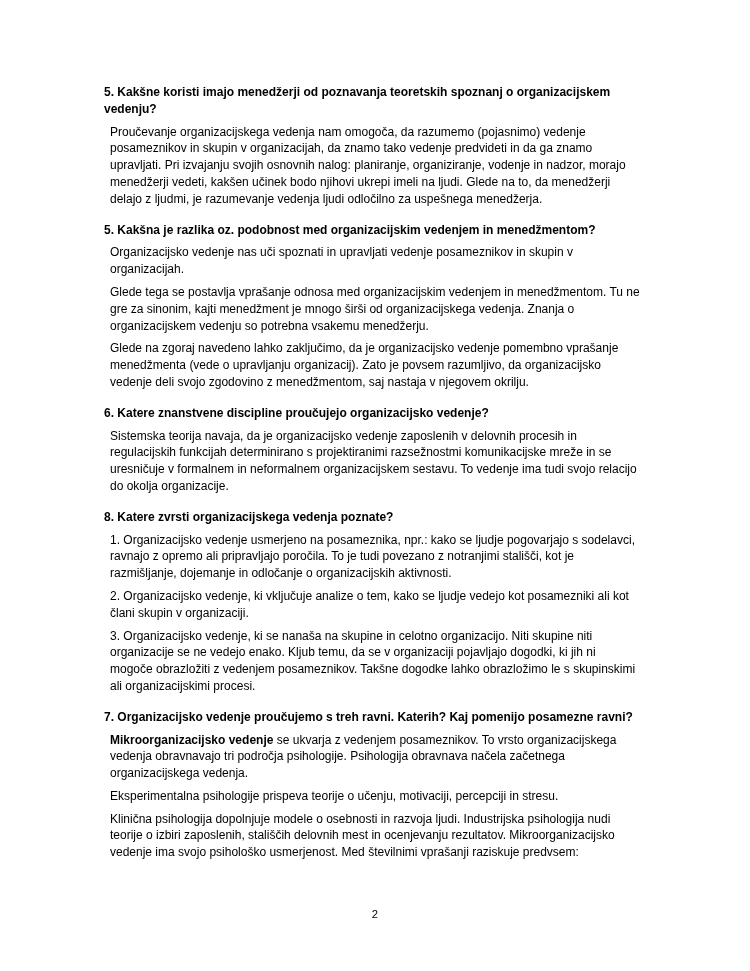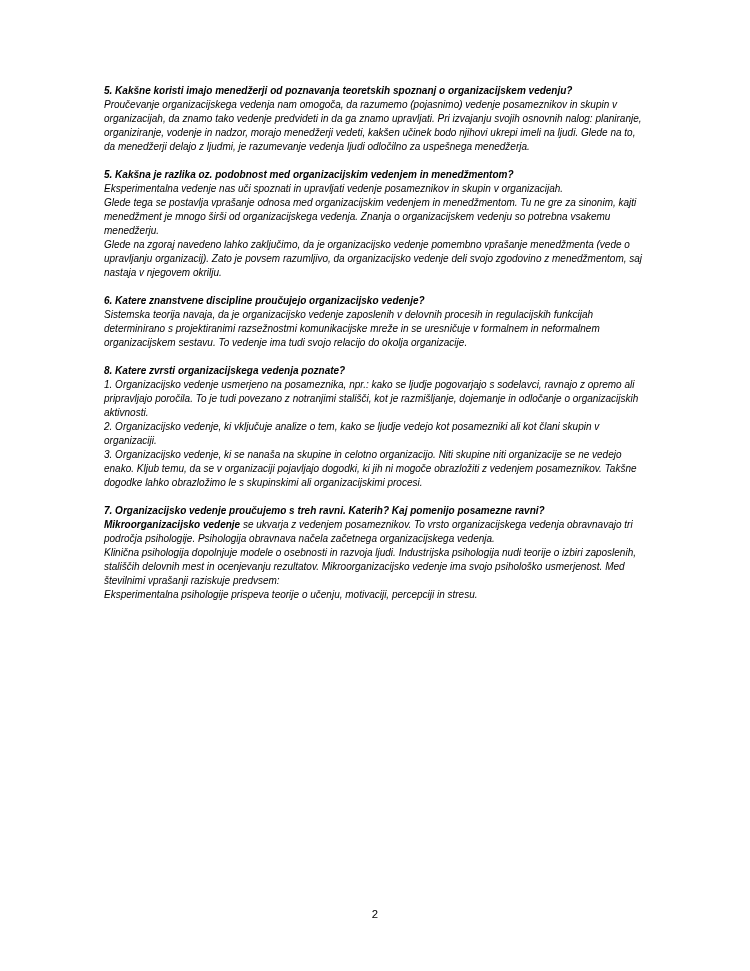--- a/index.html
+++ b/index.html
@@ -16,33 +16,32 @@
   .page {
     position: relative;
     width: 750px;
     height: 971px;
     background: #ffffff;
     box-sizing: border-box;
     padding: 84px 104px 0 104px;
   }
   .doc-body {
     width: 542px;
-    font-size: 10px;
+    font-size: 12px;
     line-height: 1.40;
-    font-style: italic;
   }
   .qa-block {
     margin-bottom: 14px;
   }
   .qa-heading {
     font-weight: bold;
     margin: 0 0 0 0;
   }
   .qa-para {
-    margin: 0;
+    margin: 6px;
     text-align: left;
   }
   .lead-bold {
     font-weight: bold;
   }
   .page-number {
     position: absolute;
     left: 0;
     right: 0;
     top: 908px;
@@ -56,40 +55,40 @@
 <div class="page">
   <div class="doc-body">
 
     <div class="qa-block">
       <p class="qa-heading">5. Kakšne koristi imajo menedžerji od poznavanja teoretskih spoznanj o organizacijskem vedenju?</p>
       <p class="qa-para">Proučevanje organizacijskega vedenja nam omogoča, da razumemo (pojasnimo) vedenje posameznikov in skupin v organizacijah, da znamo tako vedenje predvideti in da ga znamo upravljati. Pri izvajanju svojih osnovnih nalog: planiranje, organiziranje, vodenje in nadzor, morajo menedžerji vedeti, kakšen učinek bodo njihovi ukrepi imeli na ljudi. Glede na to, da menedžerji delajo z ljudmi, je razumevanje vedenja ljudi odločilno za uspešnega menedžerja.</p>
     </div>
 
     <div class="qa-block">
       <p class="qa-heading">5. Kakšna je razlika oz. podobnost med organizacijskim vedenjem in menedžmentom?</p>
-      <p class="qa-para">Eksperimentalna vedenje nas uči spoznati in upravljati vedenje posameznikov in skupin v organizacijah.</p>
+      <p class="qa-para">Organizacijsko vedenje nas uči spoznati in upravljati vedenje posameznikov in skupin v organizacijah.</p>
       <p class="qa-para">Glede tega se postavlja vprašanje odnosa med organizacijskim vedenjem in menedžmentom. Tu ne gre za sinonim, kajti menedžment je mnogo širši od organizacijskega vedenja. Znanja o organizacijskem vedenju so potrebna vsakemu menedžerju.</p>
       <p class="qa-para">Glede na zgoraj navedeno lahko zaključimo, da je organizacijsko vedenje pomembno vprašanje menedžmenta (vede o upravljanju organizacij). Zato je povsem razumljivo, da organizacijsko vedenje deli svojo zgodovino z menedžmentom, saj nastaja v njegovem okrilju.</p>
     </div>
 
     <div class="qa-block">
       <p class="qa-heading">6. Katere znanstvene discipline proučujejo organizacijsko vedenje?</p>
       <p class="qa-para">Sistemska teorija navaja, da je organizacijsko vedenje zaposlenih v delovnih procesih in regulacijskih funkcijah determinirano s projektiranimi razsežnostmi komunikacijske mreže in se uresničuje v formalnem in neformalnem organizacijskem sestavu. To vedenje ima tudi svojo relacijo do okolja organizacije.</p>
     </div>
 
     <div class="qa-block">
       <p class="qa-heading">8. Katere zvrsti organizacijskega vedenja poznate?</p>
       <p class="qa-para">1. Organizacijsko vedenje usmerjeno na posameznika, npr.: kako se ljudje pogovarjajo s sodelavci, ravnajo z opremo ali pripravljajo poročila. To je tudi povezano z notranjimi stališči, kot je razmišljanje, dojemanje in odločanje o organizacijskih aktivnosti.</p>
       <p class="qa-para">2. Organizacijsko vedenje, ki vključuje analize o tem, kako se ljudje vedejo kot posamezniki ali kot člani skupin v organizaciji.</p>
       <p class="qa-para">3. Organizacijsko vedenje, ki se nanaša na skupine in celotno organizacijo. Niti skupine niti organizacije se ne vedejo enako. Kljub temu, da se v organizaciji pojavljajo dogodki, ki jih ni mogoče obrazložiti z vedenjem posameznikov. Takšne dogodke lahko obrazložimo le s skupinskimi ali organizacijskimi procesi.</p>
     </div>
 
     <div class="qa-block">
       <p class="qa-heading">7. Organizacijsko vedenje proučujemo s treh ravni. Katerih? Kaj pomenijo posamezne ravni?</p>
       <p class="qa-para"><span class="lead-bold">Mikroorganizacijsko vedenje</span><span> se ukvarja z vedenjem posameznikov. To vrsto organizacijskega vedenja obravnavajo tri področja psihologije. Psihologija obravnava načela začetnega organizacijskega vedenja.</span></p>
+      <p class="qa-para">Eksperimentalna psihologije prispeva teorije o učenju, motivaciji, percepciji in stresu.</p>
       <p class="qa-para">Klinična psihologija dopolnjuje modele o osebnosti in razvoja ljudi. Industrijska psihologija nudi teorije o izbiri zaposlenih, stališčih delovnih mest in ocenjevanju rezultatov. Mikroorganizacijsko vedenje ima svojo psihološko usmerjenost. Med številnimi vprašanji raziskuje predvsem:</p>
-      <p class="qa-para">Eksperimentalna psihologije prispeva teorije o učenju, motivaciji, percepciji in stresu.</p>
     </div>
 
   </div>
 
   <div class="page-number">2</div>
 </div>
 
 </body></html>

